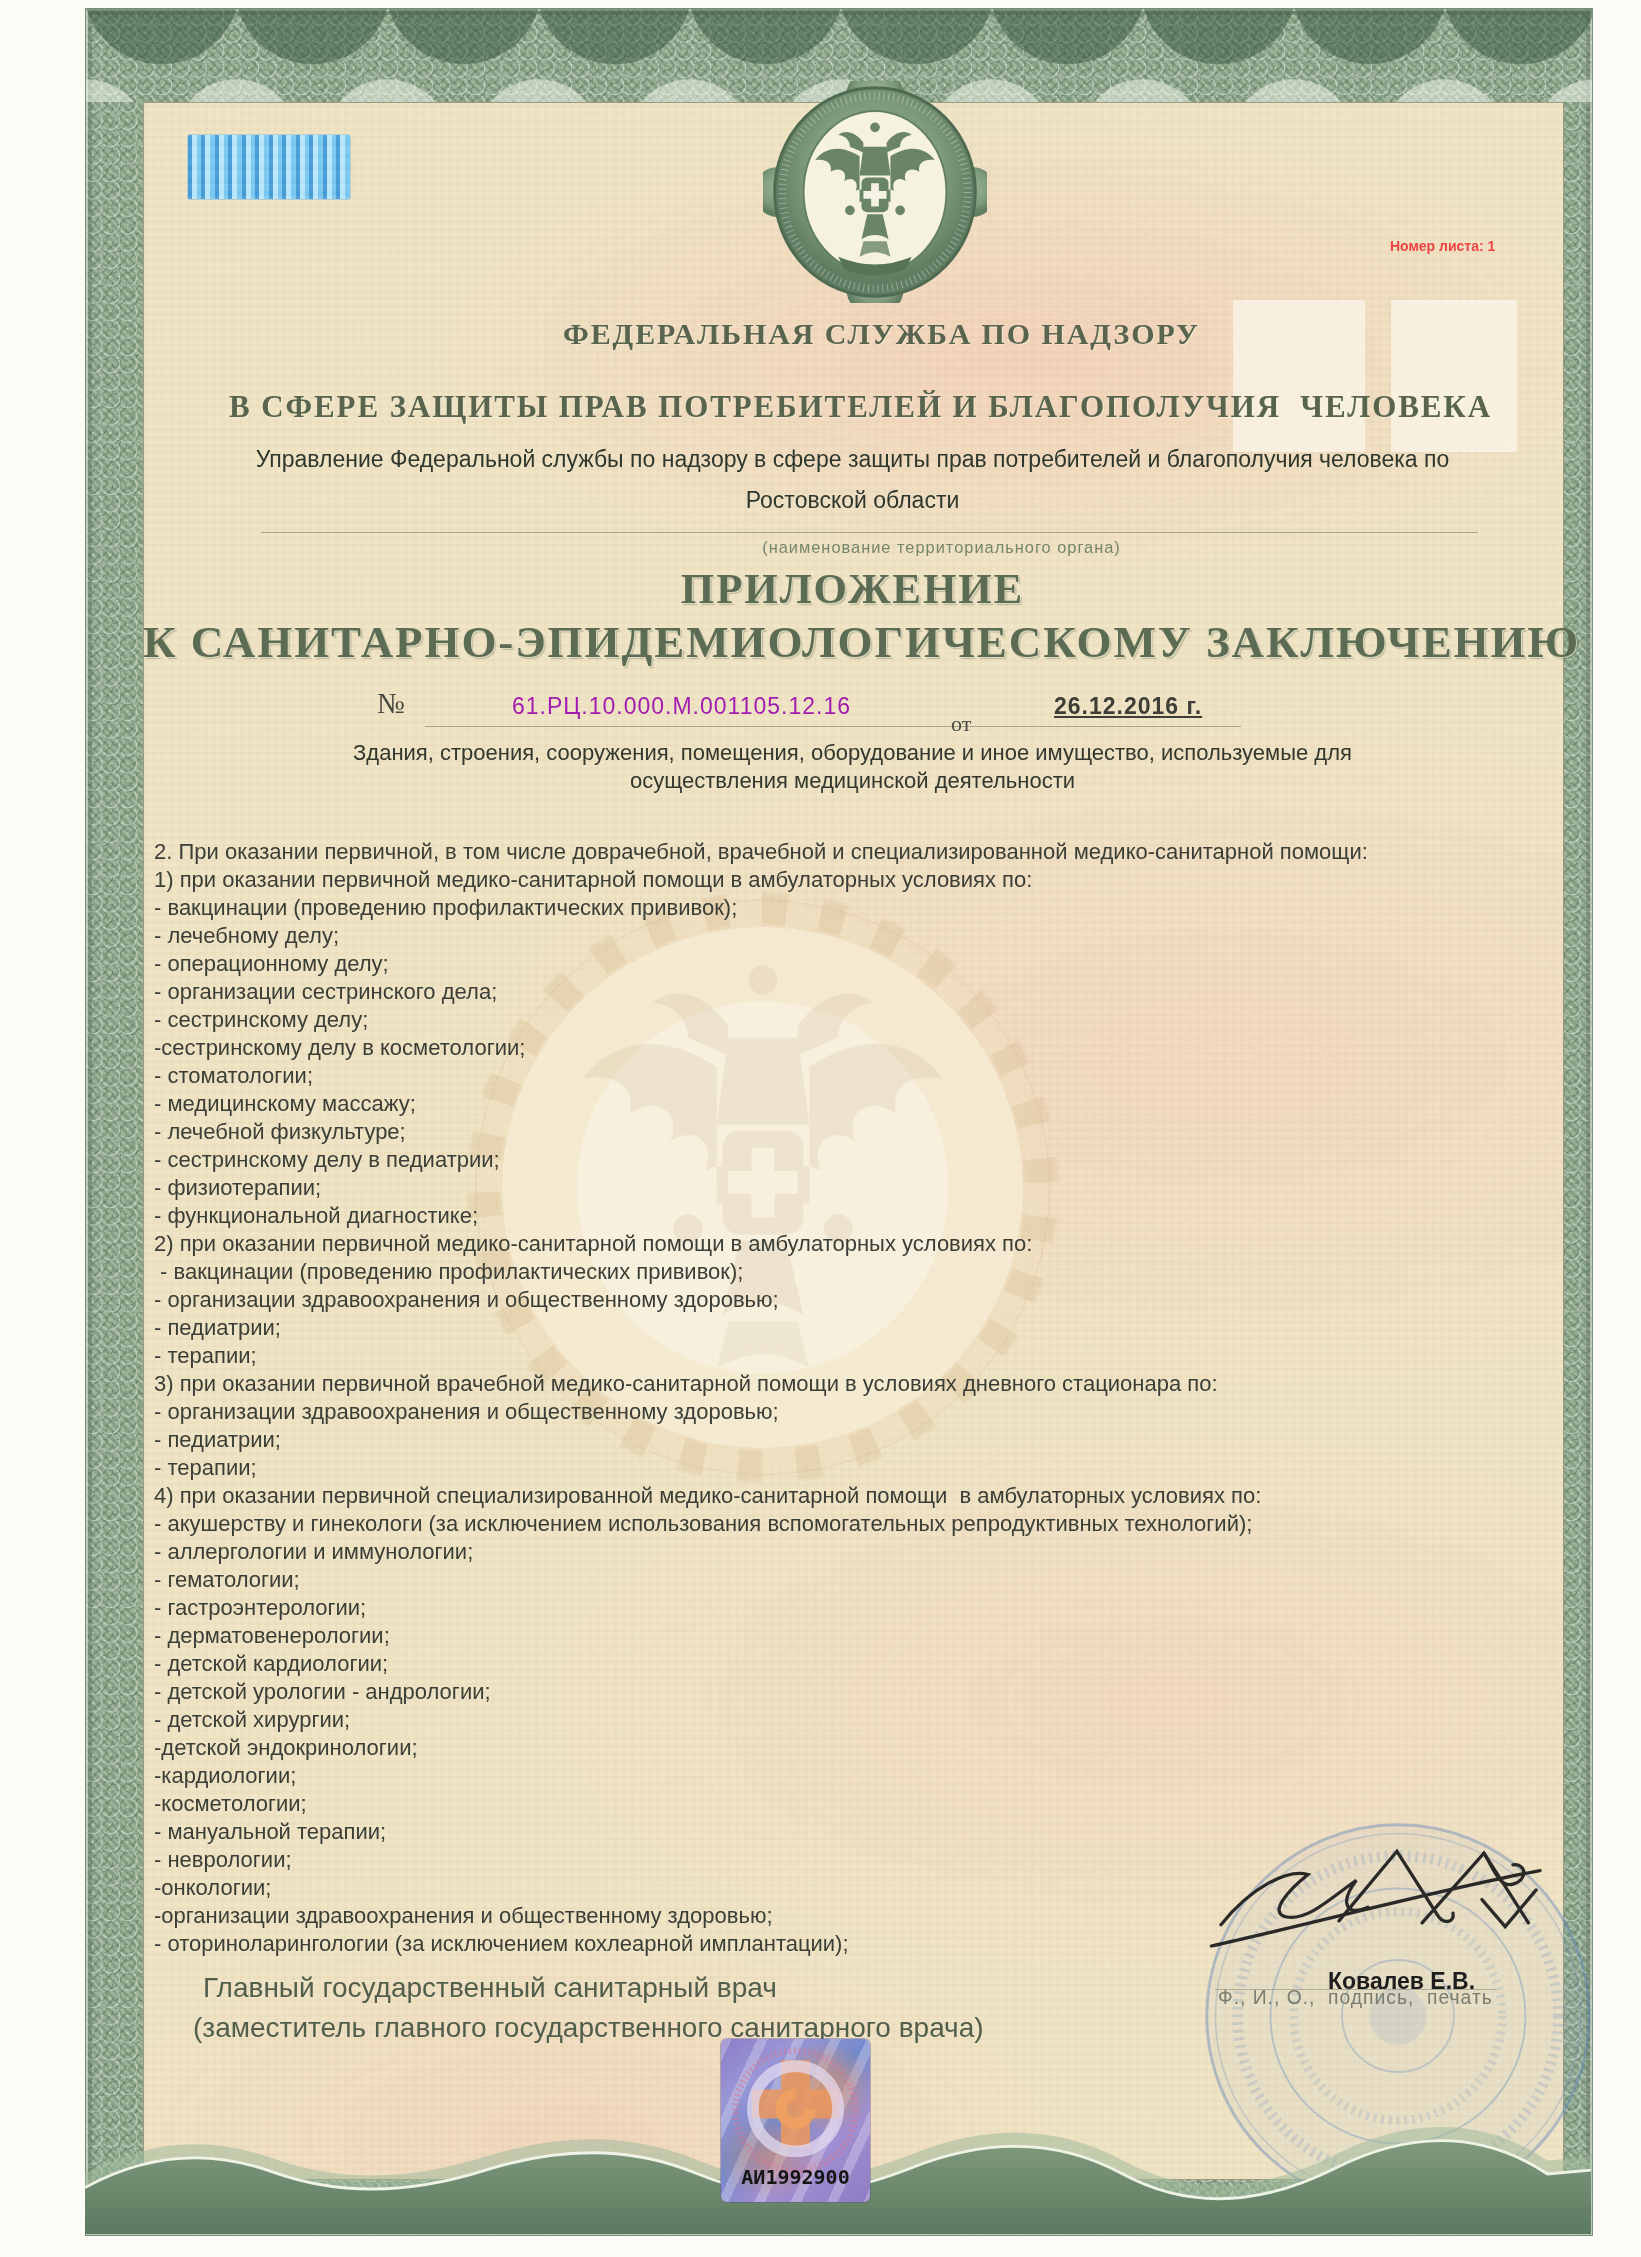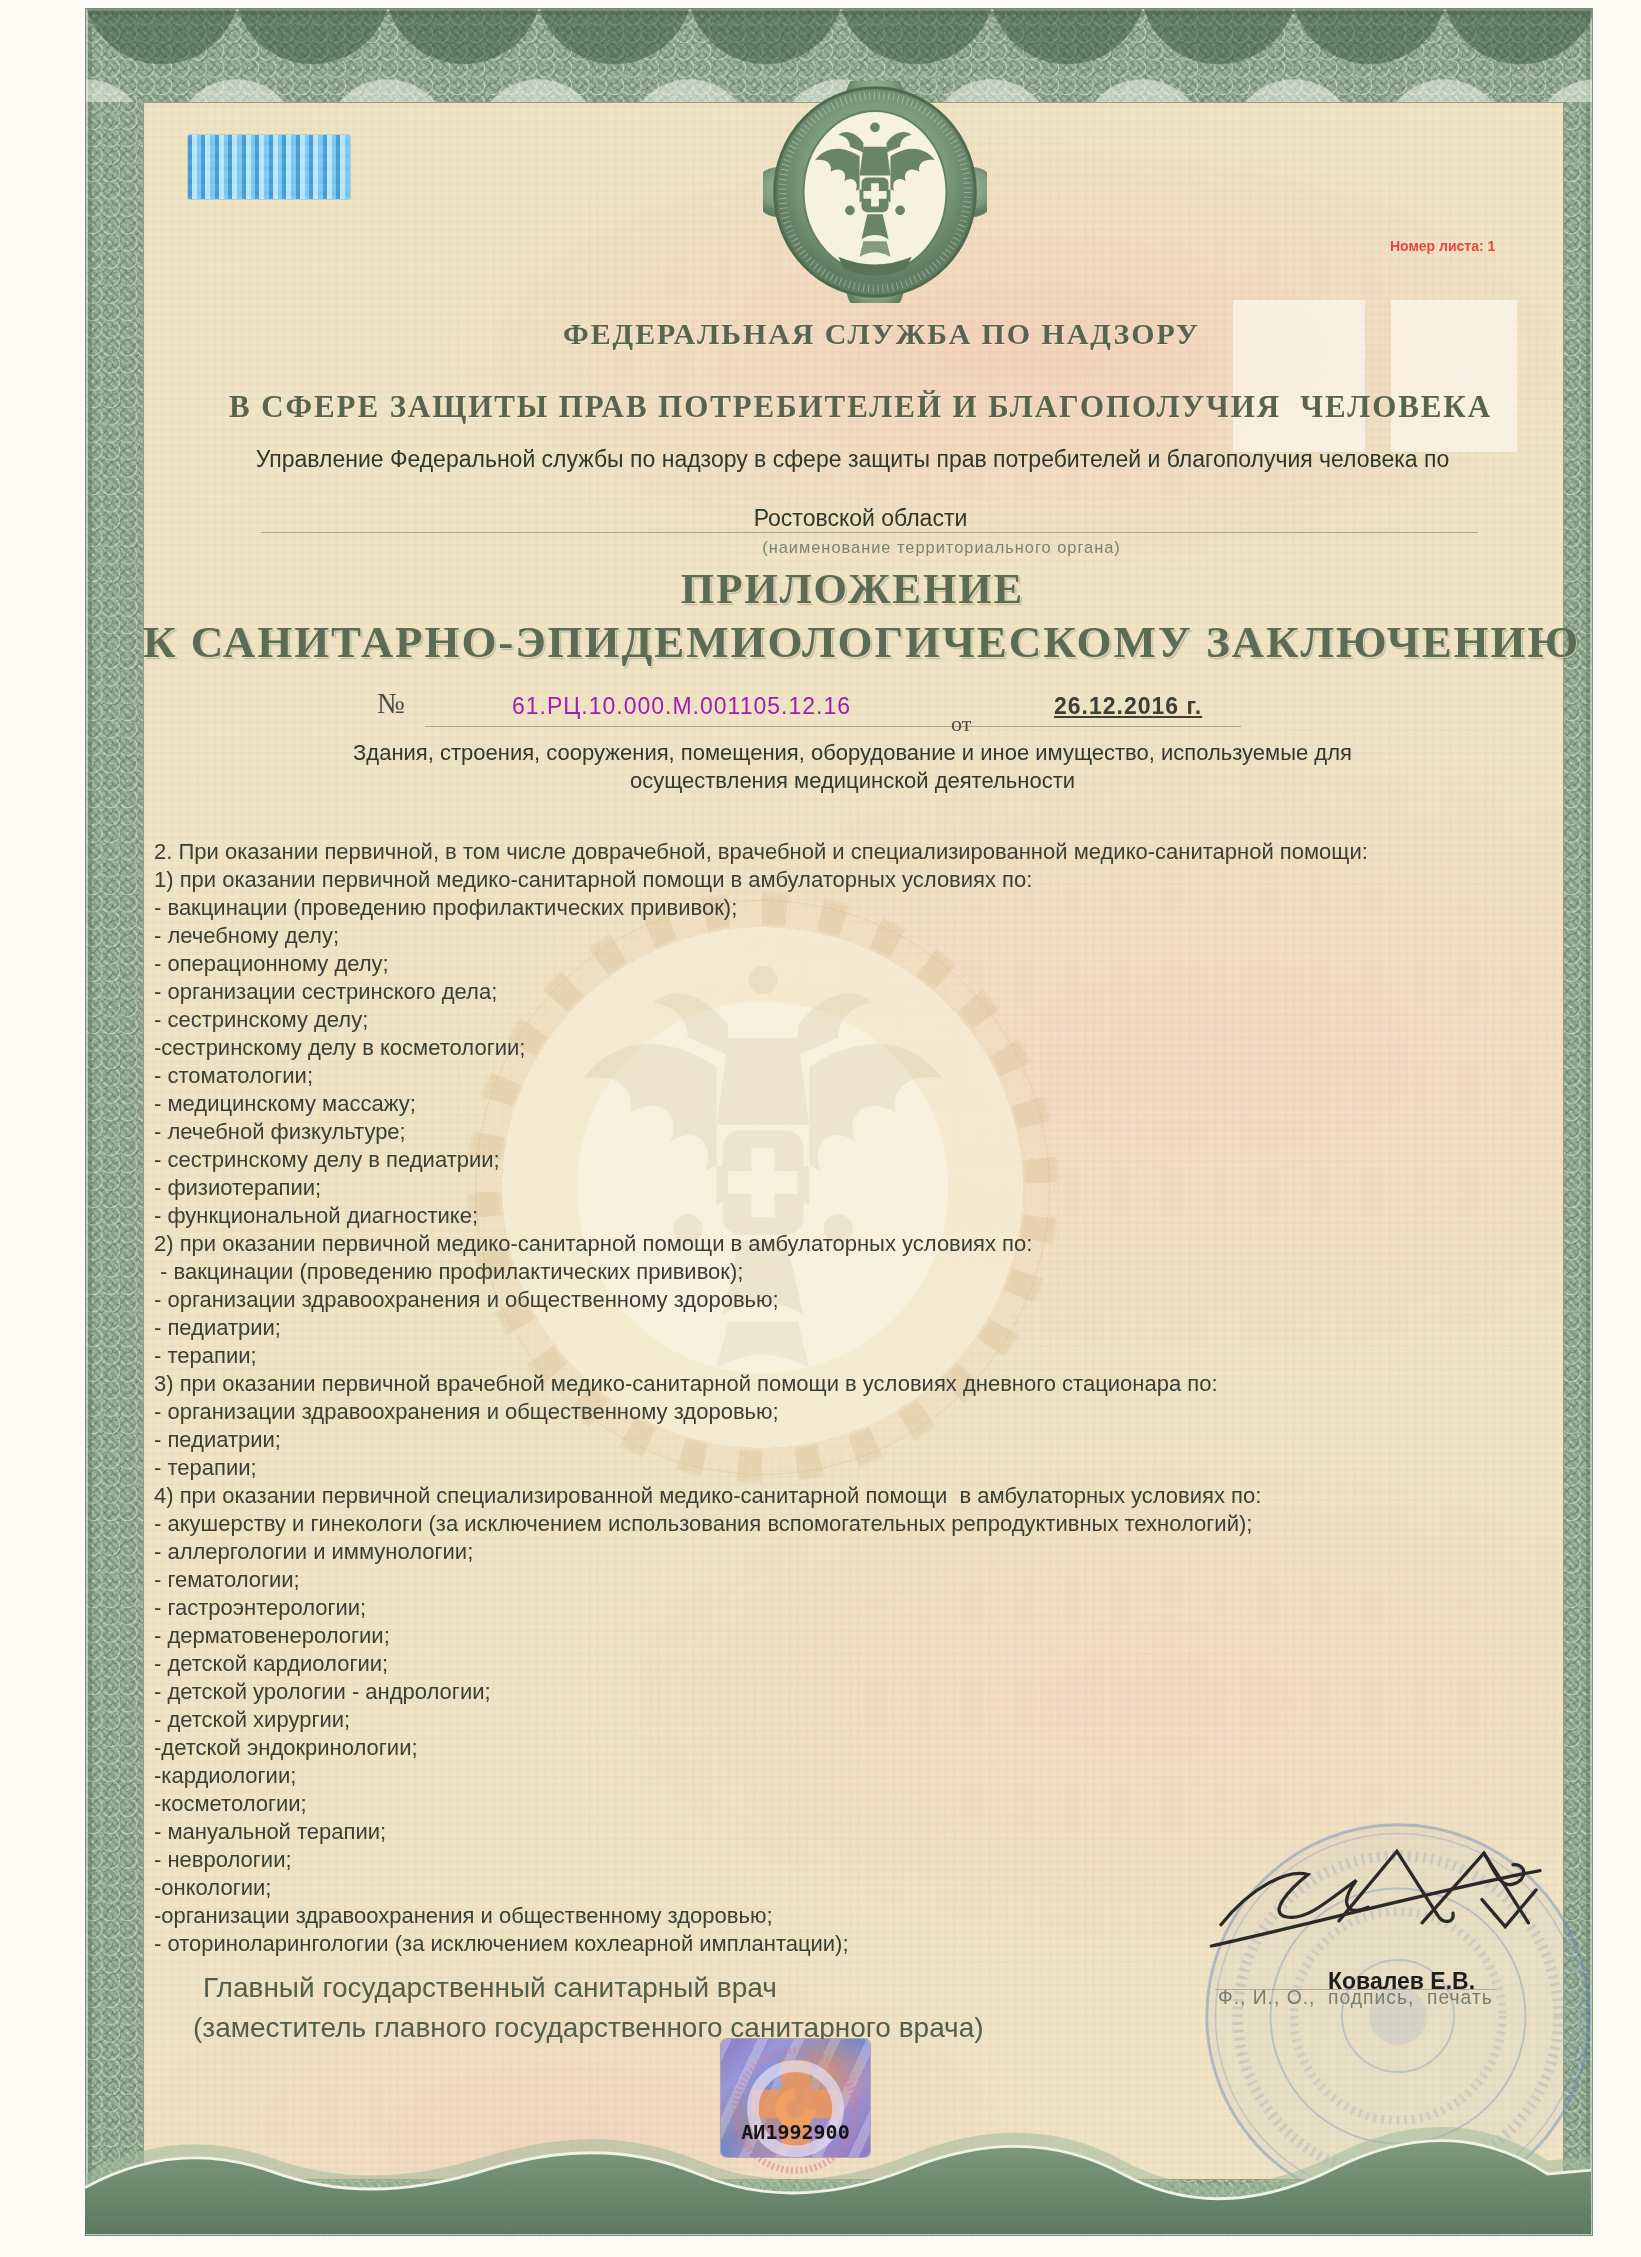--- a/index.html
+++ b/index.html
@@ -78,21 +78,21 @@
   .body-text{position:absolute;left:154px;top:838px;z-index:5;}
   .body-line{height:28px;line-height:28px;font-size:22px;color:#3a3e36;white-space:pre;}
   .role{font-size:28px;color:#515e4c;}
   .signer{font-size:23px;color:#1d1d1d;font-weight:bold;z-index:9;}
   .sigcaption{font-size:19.3px;color:rgba(108,113,103,.9);z-index:8;letter-spacing:1px;}
   .sigline{position:absolute;left:1215px;top:1989px;width:280px;border-bottom:1.4px solid rgba(120,120,108,.5);z-index:8;}
   
   .stamp{position:absolute;left:1200px;top:1818px;z-index:3;}
   .sig{position:absolute;left:1192px;top:1830px;z-index:9;}
   
-  .holo-square{position:absolute;left:721px;top:2039px;width:149px;height:118px;border-radius:5.8px;z-index:8;
+  .holo-square{position:absolute;left:721px;top:2039px;width:149px;height:163px;border-radius:5.8px;z-index:8;
     background:linear-gradient(140deg,#8a7cc8 0%,#9a96d6 22%,#7289cc 45%,#a08fd2 68%,#8f7cc4 100%);
     box-shadow:0 0 0 1px rgba(90,80,140,.4);}
   .holo-square::before{content:"";position:absolute;inset:0;border-radius:5.8px;
     background:
       radial-gradient(68px 68px at 70% 30%, rgba(236,152,92,.75), transparent 70%),
       radial-gradient(81px 62px at 32% 72%, rgba(230,142,86,.5), transparent 70%),
       repeating-linear-gradient(115deg, rgba(255,255,255,.25) 0 9.7px, transparent 9.7px 33px);}
   .holo-square svg{position:absolute;left:0;top:0;}
   .holo-serial{position:absolute;left:0;bottom:13.5px;width:100%;text-align:center;
     font-family:"DejaVu Sans Mono",monospace;font-weight:bold;font-size:20px;color:#151515;z-index:9;}
@@ -165,21 +165,21 @@
   </div>
 
   <div class="holo-strip"></div>
 
   <div class="t sheetnum" style="left:1390px;top:238px;">Номер листа: 1</div>
 
   <div class="centered hdr hdr1" style="top:317px;left:172px;">ФЕДЕРАЛЬНАЯ СЛУЖБА ПО НАДЗОРУ</div>
   <div class="centered hdr hdr2" style="top:389px;margin-left:8px;">В СФЕРЕ ЗАЩИТЫ ПРАВ ПОТРЕБИТЕЛЕЙ И БЛАГОПОЛУЧИЯ  ЧЕЛОВЕКА</div>
 
   <div class="centered org" style="top:446px;">Управление Федеральной службы по надзору в сфере защиты прав потребителей и благополучия человека по</div>
-  <div class="centered org" style="top:505px;padding-left:8px;">Ростовской области</div>
+  <div class="centered org" style="top:487px;">Ростовской области</div>
   <div class="rule" style="left:261px;top:532px;width:1217px;"></div>
   <div class="centered caption" style="top:538px;left:232px;">(наименование территориального органа)</div>
 
   <div class="centered title title1" style="top:564px;">ПРИЛОЖЕНИЕ</div>
   <div class="centered title title2" style="top:616px;">К САНИТАРНО-ЭПИДЕМИОЛОГИЧЕСКОМУ ЗАКЛЮЧЕНИЮ</div>
 
   <div class="t numsign" style="left:377px;top:687px;">№</div>
   <div class="rule" style="left:425px;top:726px;width:816px;border-bottom-color:rgba(100,100,88,.5);"></div>
   <div class="t numval" style="left:512px;top:693px;">61.РЦ.10.000.М.001105.12.16</div>
   <div class="t numfrom" style="left:951px;top:695px;">от</div>

